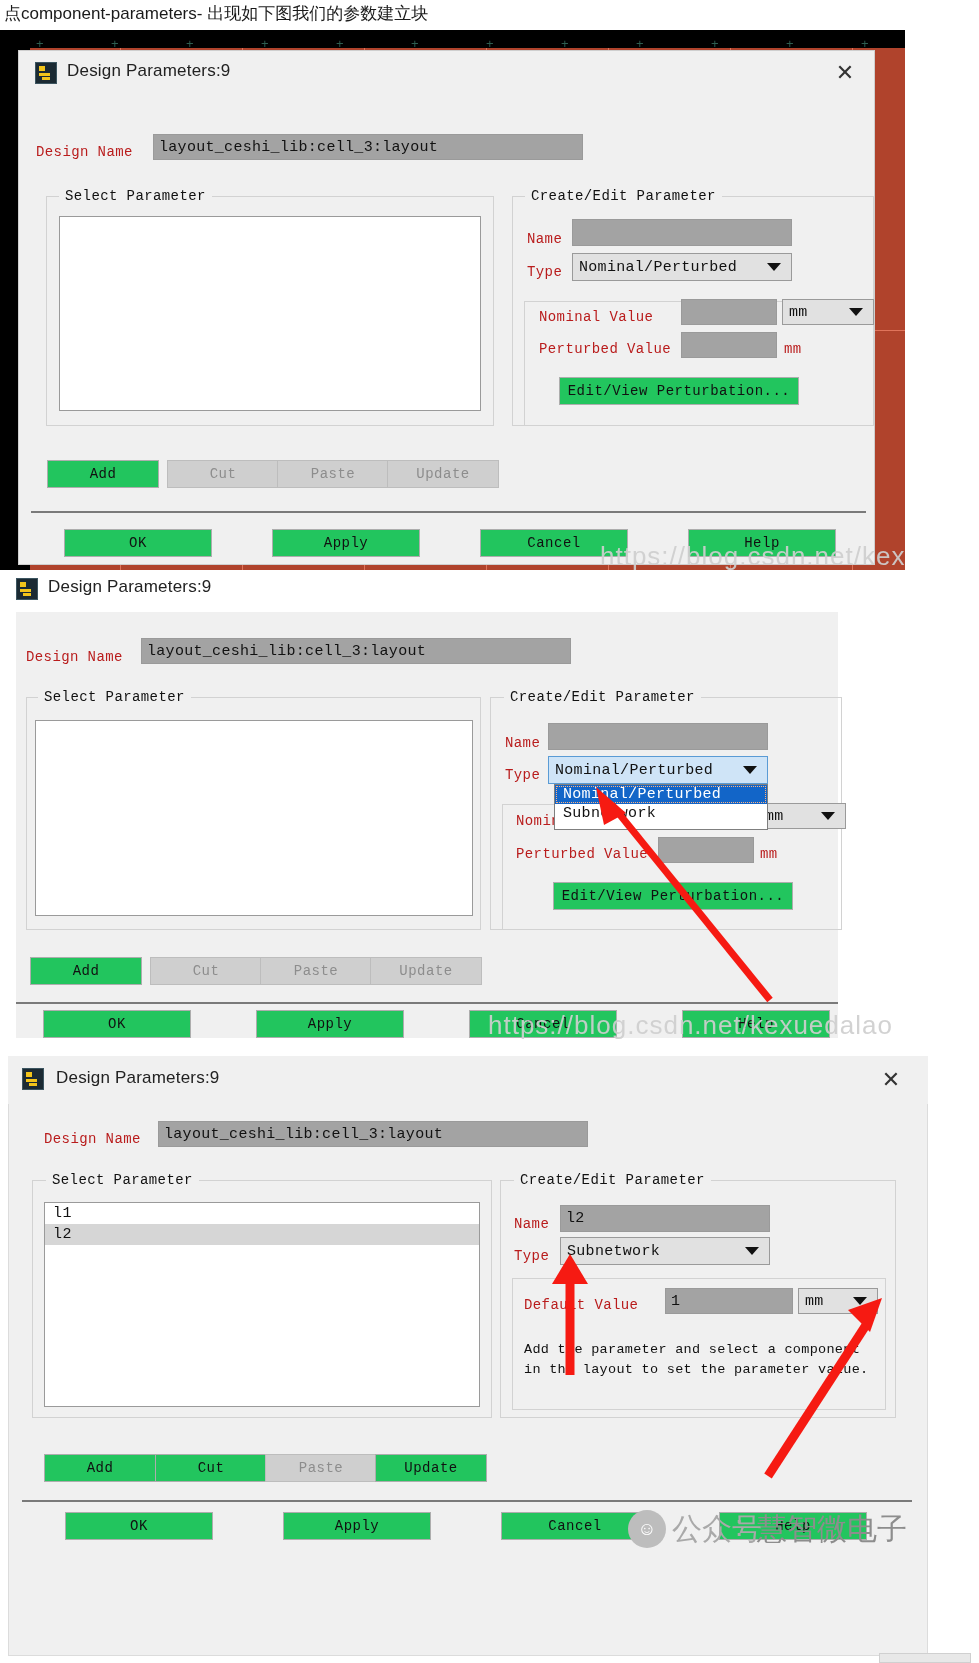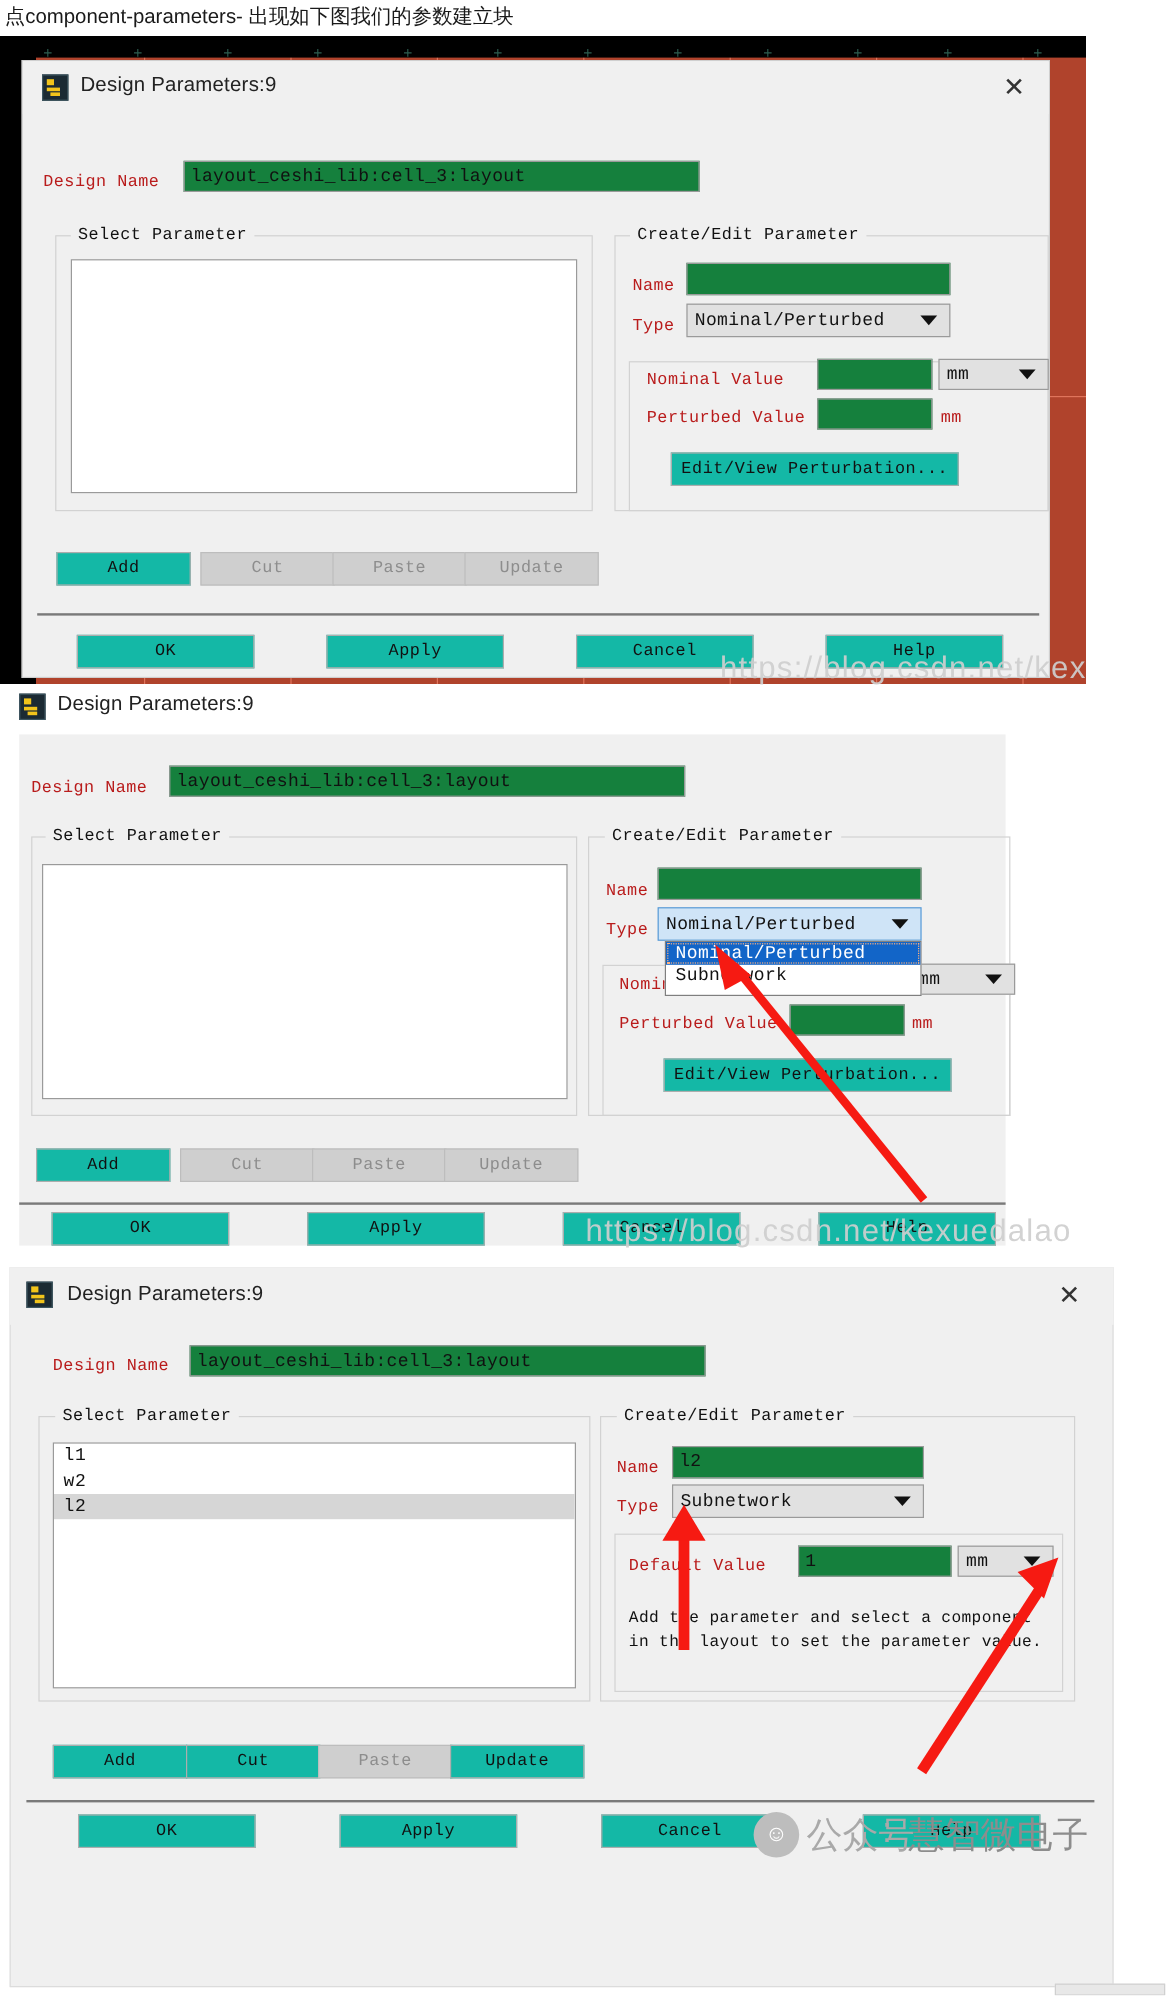--- a/index.html
+++ b/index.html
@@ -48,37 +48,37 @@
   }
   .titlebar .xbtn{
     position:absolute;right:14px;top:8px;width:30px;height:28px;
     color:#333;font-size:22px;line-height:28px;text-align:center;cursor:default;
     font-family:"Liberation Sans",sans-serif;
   }
 
   
   .lbl{position:absolute;font-size:14px;color:#b91c1c;white-space:nowrap;letter-spacing:.4px;}
   .tf{
-    position:absolute;background:#15803d;border:1px solid #9a9a9a;box-sizing:border-box;
+    position:absolute;background:#a3a3a3;border:1px solid #9a9a9a;box-sizing:border-box;
     font-size:15px;color:#111;padding:2px 5px;line-height:normal;
     display:flex;align-items:center;letter-spacing:.3px;
   }
   .combo{
     position:absolute;background:#e1e1e1;border:1px solid #9a9a9a;box-sizing:border-box;
     font-size:15px;color:#111;display:flex;align-items:center;padding-left:6px;
     letter-spacing:.3px;
   }
   .combo .arw{
     position:absolute;right:10px;top:50%;transform:translateY(-50%);
     width:0;height:0;border-left:7px solid transparent;border-right:7px solid transparent;
     border-top:8px solid #111;
   }
   .combo.open{background:#cfe4f7;border-color:#5a9bd5;}
   .btn{
-    position:absolute;background:#14b8a6;border:1px solid #adadad;box-sizing:border-box;
+    position:absolute;background:#22c55e;border:1px solid #adadad;box-sizing:border-box;
     font-size:14px;color:#111;display:flex;align-items:center;justify-content:center;
     letter-spacing:.5px;
   }
   .btn.dis{background:#cfcfcf;color:#8d8d8d;border-color:#bdbdbd;}
   .group{
     position:absolute;border:1px solid #d2d2d2;box-sizing:border-box;background:transparent;
   }
   .grouptitle{
     position:absolute;background:#f0f0f0;padding:0 6px;font-size:14px;color:#111;
     letter-spacing:.4px;
@@ -319,21 +319,20 @@
   <div class="lbl mono" style="left:44px;top:1137px;"></div>
 
   <div class="lbl mono" style="left:44px;top:81px;">Design Name</div>
   <div class="tf mono" style="left:158px;top:71px;width:430px;height:26px;">layout_ceshi_lib:cell_3:layout</div>
 
   <div class="group" style="left:32px;top:130px;width:460px;height:238px;"></div>
   <div class="grouptitle mono" style="left:46px;top:122px;">Select Parameter</div>
 
   <div class="listbox" style="left:44px;top:152px;width:436px;height:205px;">
     <div class="li">l1</div>
-    <div class="li">w2</div>
     <div class="li sel">l2</div>
   </div>
 
   <div class="group" style="left:500px;top:130px;width:396px;height:238px;"></div>
   <div class="grouptitle mono" style="left:514px;top:122px;">Create/Edit Parameter</div>
 
   <div class="lbl mono" style="left:514px;top:166px;">Name</div>
   <div class="tf mono" style="left:560px;top:155px;width:210px;height:27px;">l2</div>
 
   <div class="lbl mono" style="left:514px;top:198px;">Type</div>

